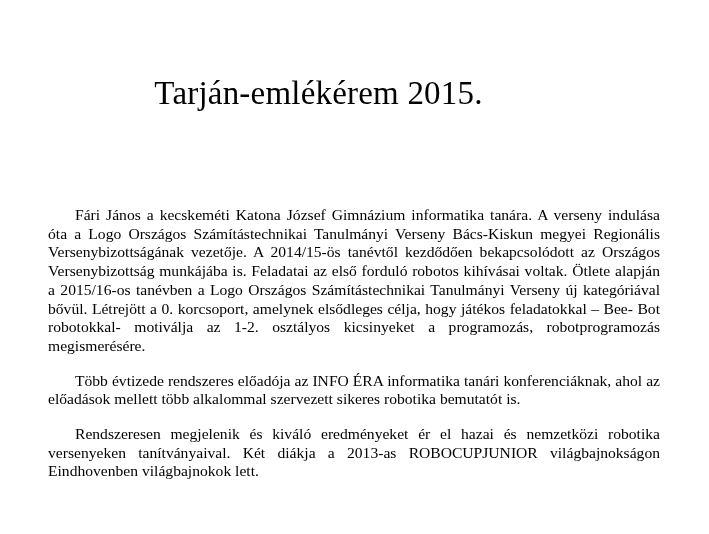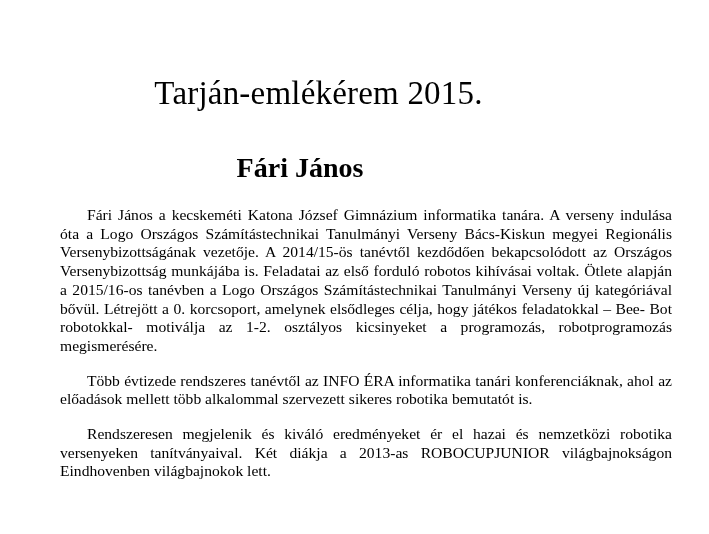--- a/index.html
+++ b/index.html
@@ -41,42 +41,41 @@
     text-align: center;
     font-size: 28px;
     font-weight: 700;
     line-height: 34px;
     white-space: nowrap;
   }
 
   .body-text {
     position: absolute;
     top: 206px;
-    left: 60px;
+    left: 48px;
     width: 612px;
     font-size: 15.6px;
     line-height: 18.7px;
     text-align: justify;
   }
 
   .body-text p {
     text-indent: 27px;
     margin: 0 0 16px 0;
   }
 
   .body-text p:last-child { margin-bottom: 8px; }
 </style>
 </head>
 <body>
 
 <div class="page">
 
   <h1 class="doc-title">Tarján-emlékérem 2015.</h1>
 
-  <h2 class="doc-heading">Fári János</h2>
 
   <div class="body-text">
     <p>Fári János a kecskeméti Katona József Gimnázium informatika tanára. A verseny indulása óta a Logo Országos Számítástechnikai Tanulmányi Verseny Bács-Kiskun megyei Regionális Versenybizottságának vezetője. A 2014/15-ös tanévtől kezdődően bekapcsolódott az Országos Versenybizottság munkájába is. Feladatai az első forduló robotos kihívásai voltak. Ötlete alapján a 2015/16-os tanévben a Logo Országos Számítástechnikai Tanulmányi Verseny új kategóriával bővül. Létrejött a 0. korcsoport, amelynek elsődleges célja, hogy játékos feladatokkal – Bee- Bot robotokkal- motiválja az 1-2. osztályos kicsinyeket a programozás, robotprogramozás megismerésére.</p>
-    <p>Több évtizede rendszeres tanévtől az INFO ÉRA informatika tanári konferenciáknak, ahol az előadások mellett több alkalommal szervezett sikeres robotika bemutatót is.</p>
+    <p>Több évtizede rendszeres előadója az INFO ÉRA informatika tanári konferenciáknak, ahol az előadások mellett több alkalommal szervezett sikeres robotika bemutatót is.</p>
     <p>Rendszeresen megjelenik és kiváló eredményeket ér el hazai és nemzetközi robotika versenyeken tanítványaival. Két diákja a 2013-as ROBOCUPJUNIOR világbajnokságon Eindhovenben világbajnokok lett.</p>
   </div>
 
 </div>
 
 </body></html>

